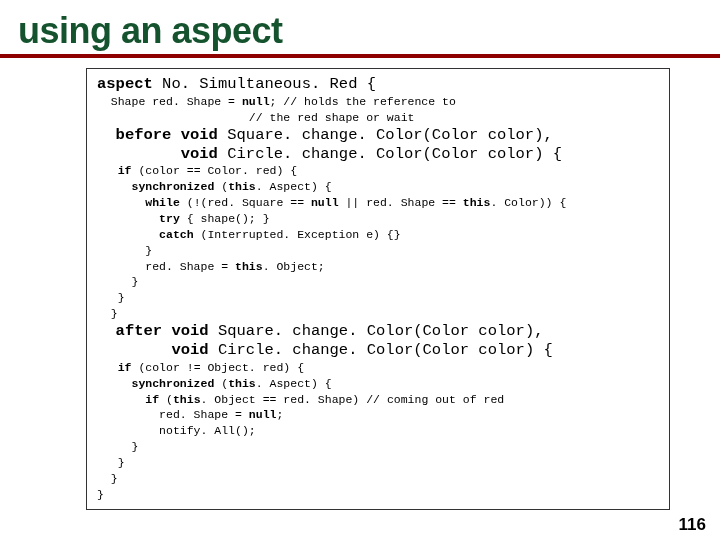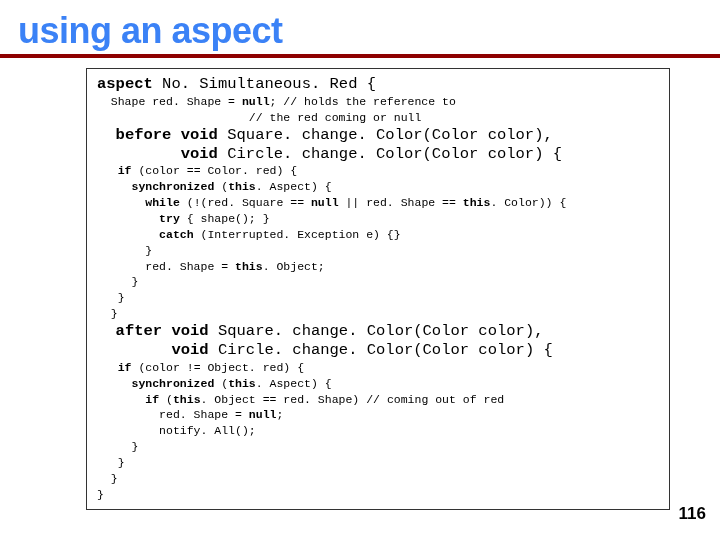--- a/index.html
+++ b/index.html
@@ -10,21 +10,21 @@
     font-family: Arial, Helvetica, sans-serif;
     position: relative;
     overflow: hidden;
   }
   .slide {
     padding: 10px 18px 0 18px;
   }
   .title {
     font-size: 36px;
     font-weight: bold;
-    color: #3b82f6;
+    color: #14532d;
     margin: 0 0 2px 0;
     letter-spacing: -0.5px;
   }
   .rule {
     height: 4px;
     background: #8e0000;
     margin: 0 -18px 10px -18px;
   }
   .codebox {
     border: 1px solid #333;
@@ -35,36 +35,36 @@
     line-height: 1.22;
     color: #000;
     white-space: pre;
   }
   .codebox .kw { font-weight: bold; }
   .codebox .sig { font-size: 15.5px; margin-top: 40px; }
   .codebox .small { font-size: 11.5px; margin-top: 28px; }
   .pagenum {
     position: absolute;
     right: 14px;
-    bottom: 16px;
+    bottom: 5px;
     font-weight: bold;
     font-size: 17px;
     color: #000;
   }
 </style>
 </head>
 <body>
 
 <div class="slide">
   <div class="title">using an aspect</div>
   <div class="rule"></div>
 
   <div class="codebox"><span class="sig"><span class="kw">aspect</span><span> No. Simultaneous. Red {</span></span>
 <span class="small"><span>  Shape red. Shape = </span><span class="kw">null</span><span>; // holds the reference to</span></span>
-<span class="small">                      // the red coming or null</span>
+<span class="small">                      // the red shape or wait</span>
 <span class="sig"><span class="kw">  before void</span><span> Square. change. Color(Color color),</span></span>
 <span class="sig"><span class="kw">         void</span><span> Circle. change. Color(Color color) {</span></span>
 <span class="small"><span class="kw">   if</span><span> (color == Color. red) {</span></span>
 <span class="small"><span class="kw">     synchronized</span><span> (</span><span class="kw">this</span><span>. Aspect) {</span></span>
 <span class="small"><span class="kw">       while</span><span> (!(red. Square == </span><span class="kw">null</span><span> || red. Shape == </span><span class="kw">this</span><span>. Color)) {</span></span>
 <span class="small"><span class="kw">         try</span><span> { shape(); }</span></span>
 <span class="small"><span class="kw">         catch</span><span> (Interrupted. Exception e) {}</span></span>
 <span class="small">       }</span>
 <span class="small"><span>       red. Shape = </span><span class="kw">this</span><span>. Object;</span></span>
 <span class="small">     }</span>

